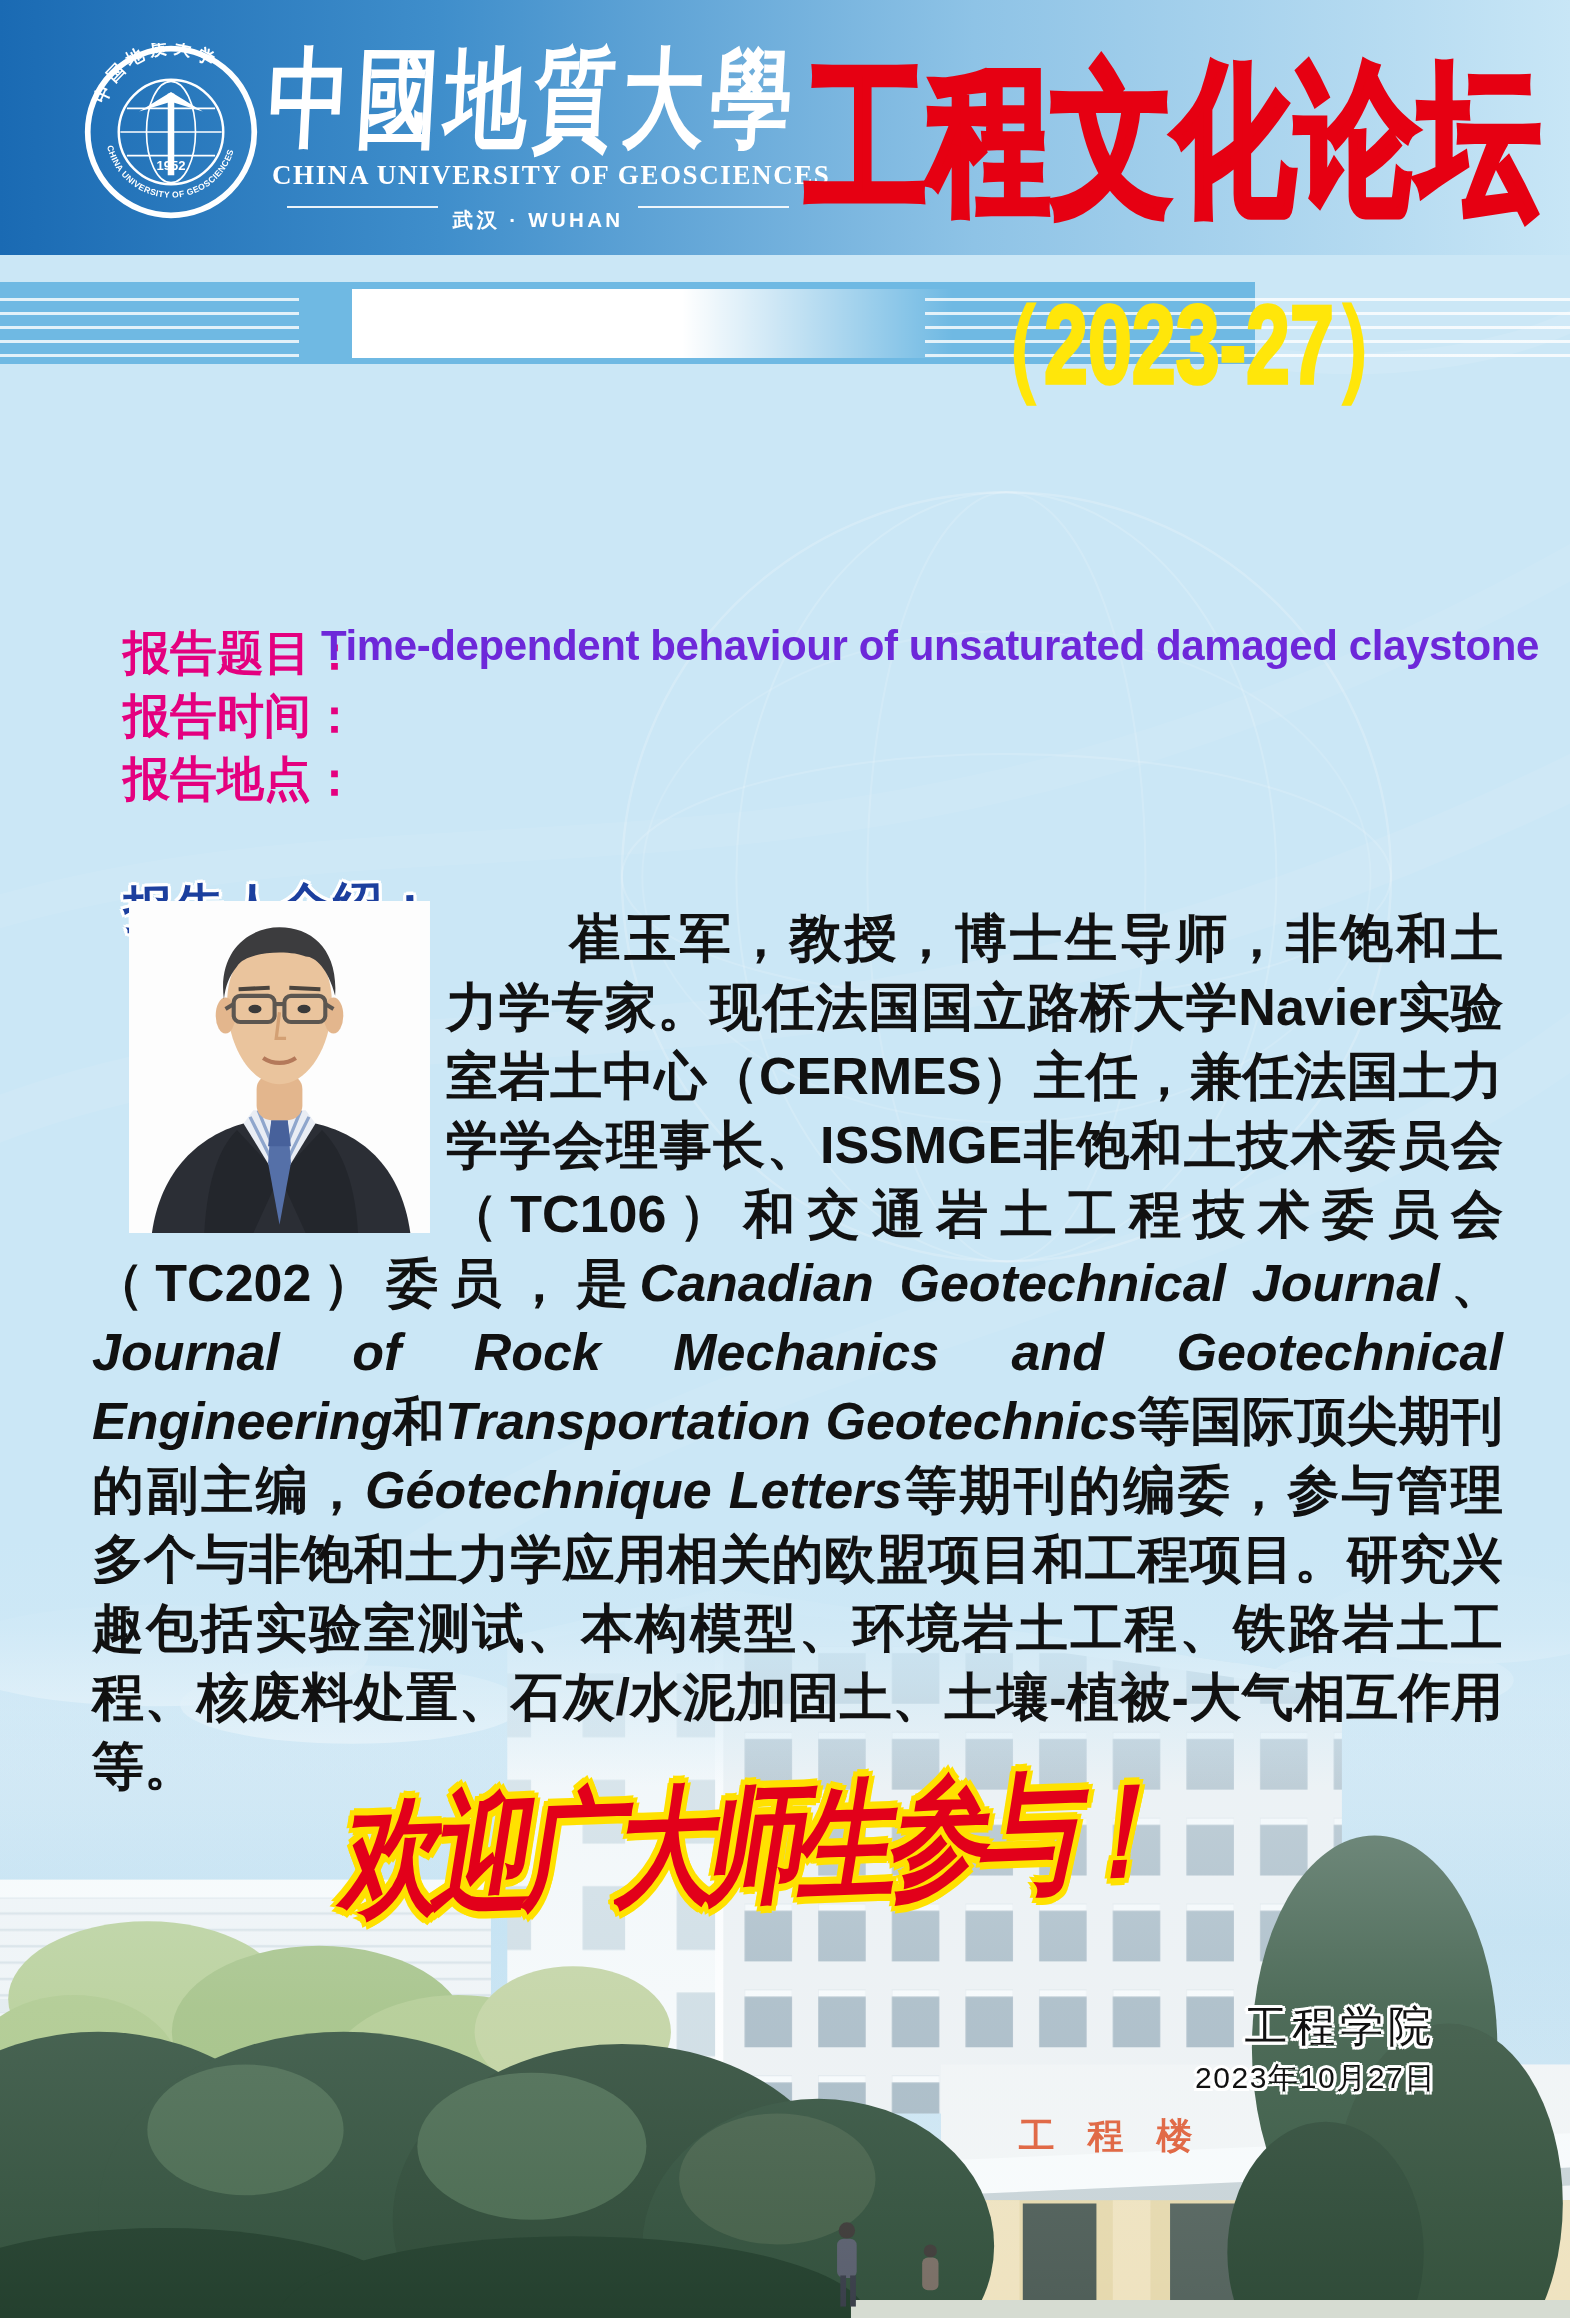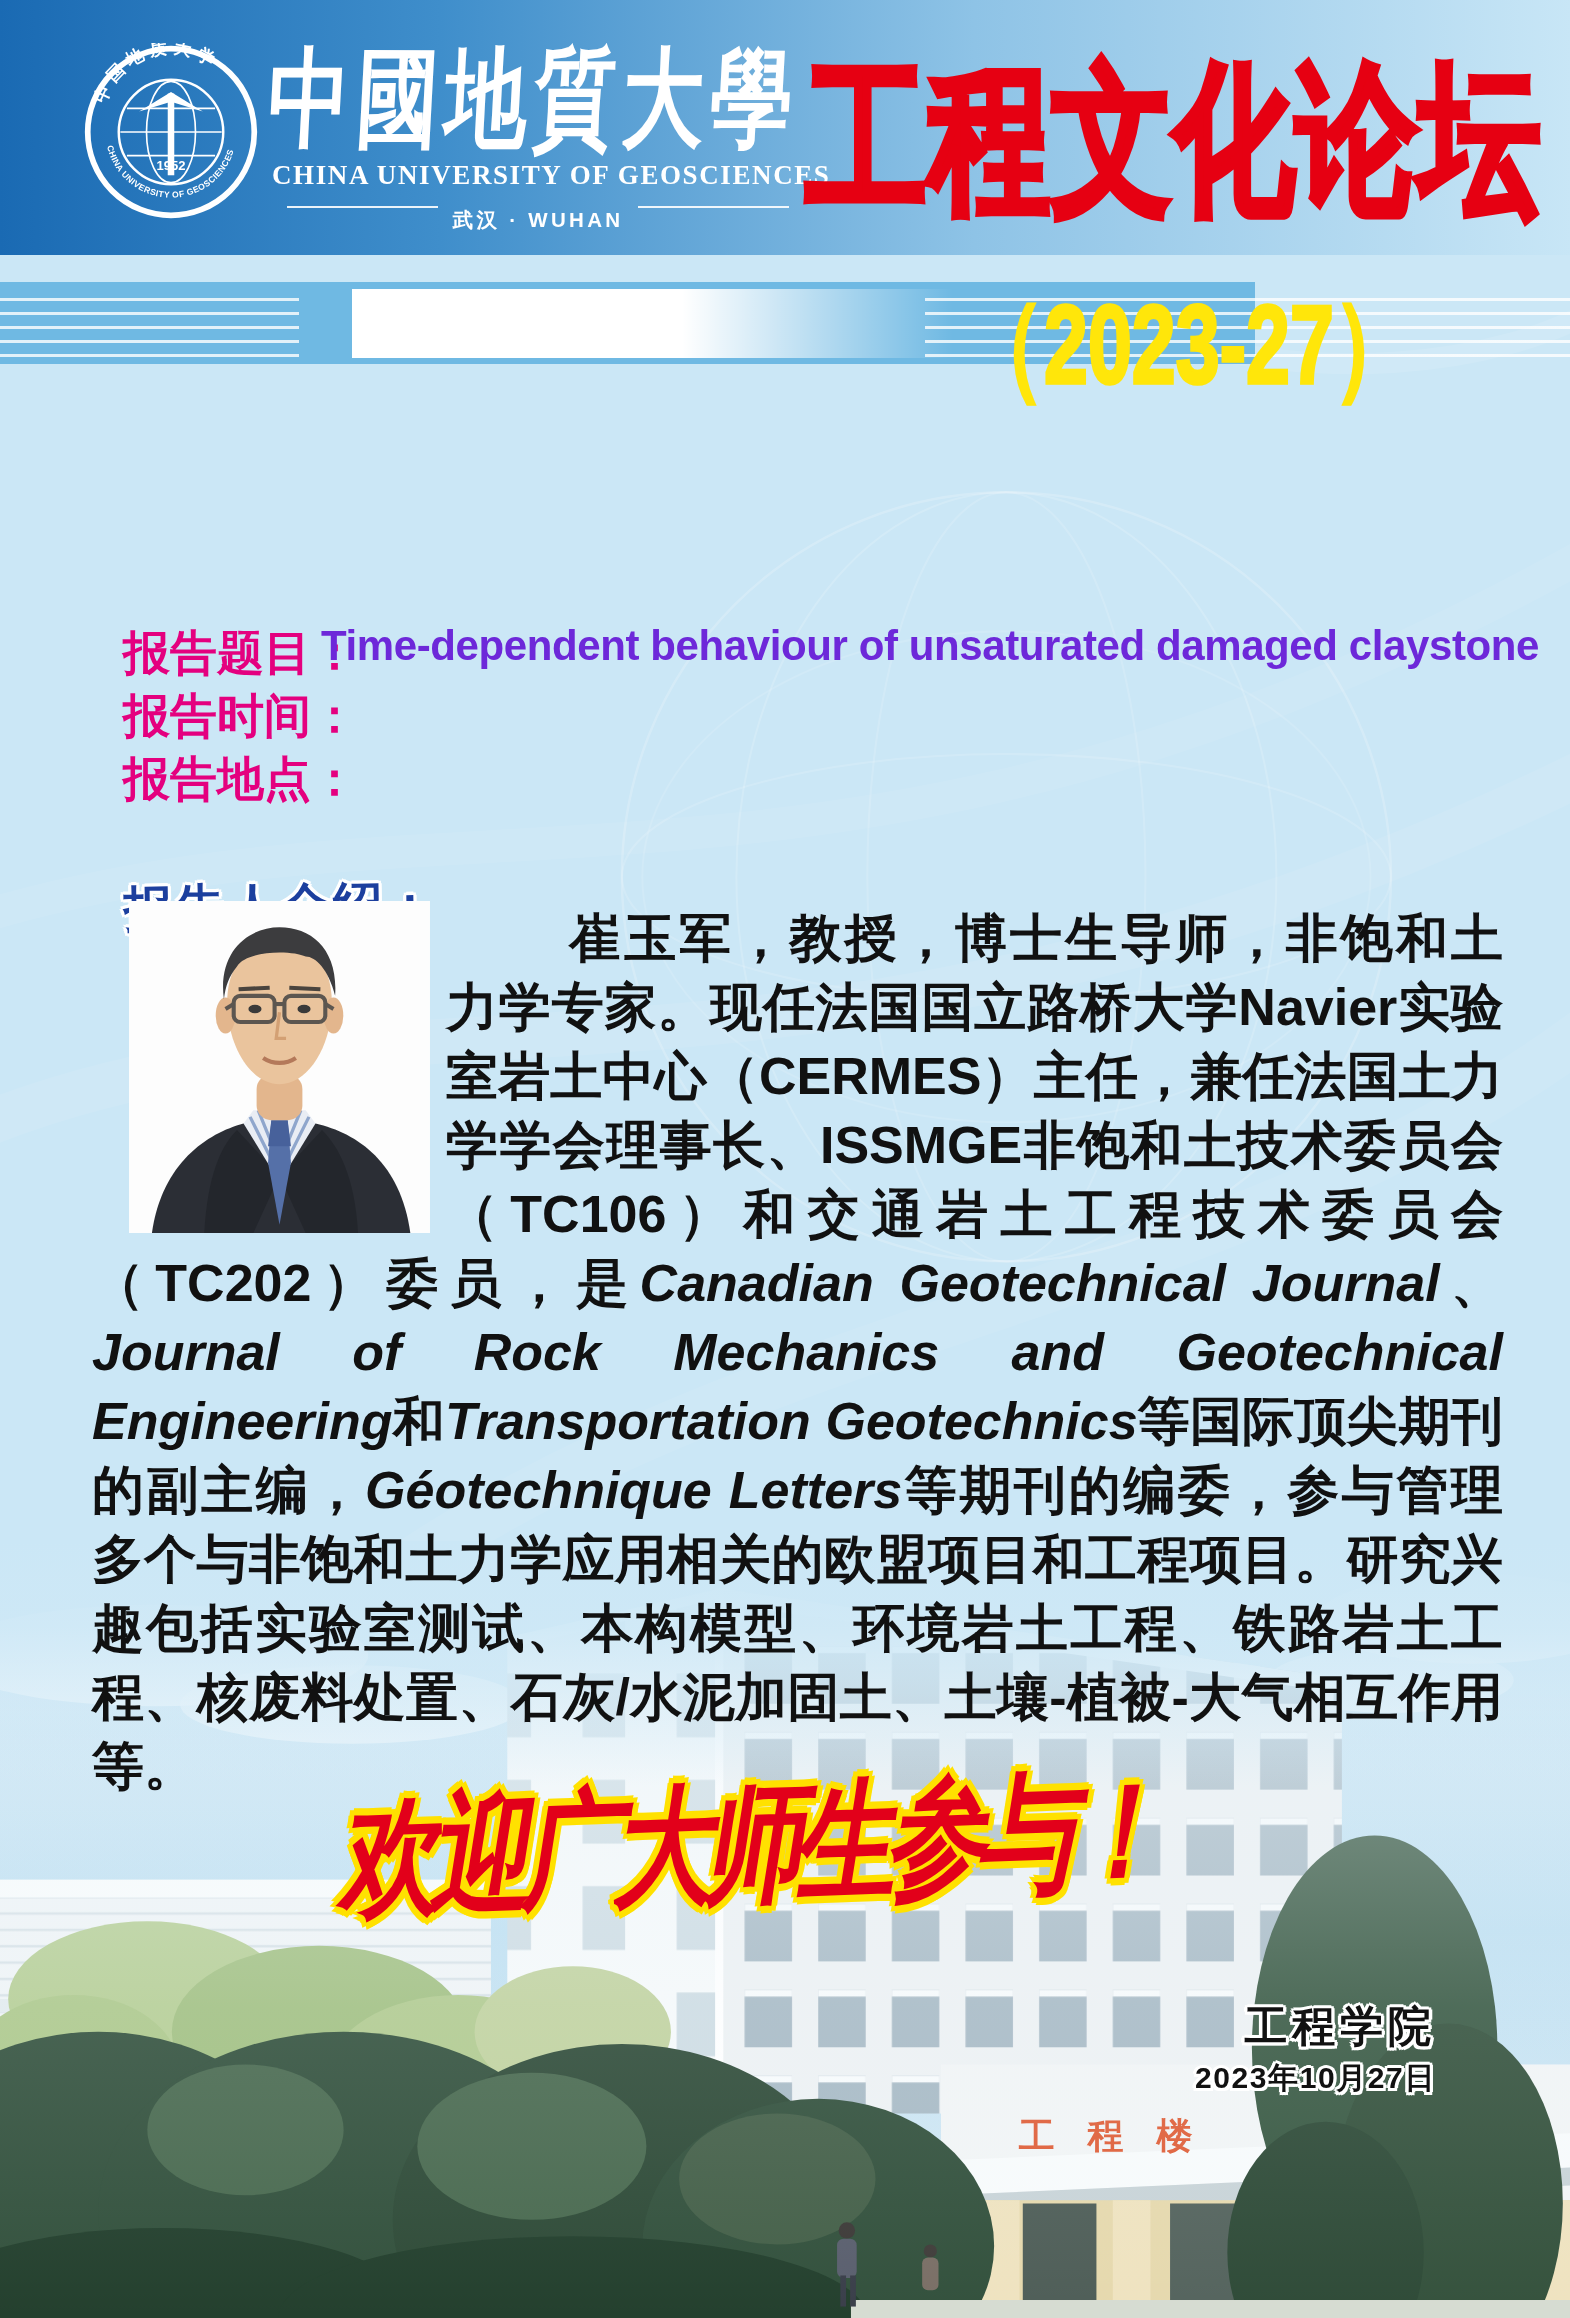--- a/index.html
+++ b/index.html
@@ -94,21 +94,21 @@
   .welcome{
     position:absolute;left:334px;top:1774px;
     color:#e2001a;font-size:101px;font-weight:bold;letter-spacing:-9.8px;white-space:nowrap;
     font-style:italic;
     transform:rotate(-2deg) scaleY(1.28);transform-origin:left top;
     text-shadow:-5.7px 0 0 #ffe100,5.7px 0 0 #ffe100,0 -5.7px 0 #ffe100,0 5.7px 0 #ffe100,
                 -4.1px -4.1px 0 #ffe100,4.1px -4.1px 0 #ffe100,-4.1px 4.1px 0 #ffe100,4.1px 4.1px 0 #ffe100;
   }
   
   .footer-org,.footer-date{
-    position:absolute;right:135px;color:#111;font-weight:bold;text-align:left;white-space:nowrap;
+    position:absolute;right:135px;color:#111;font-weight:normal;text-align:left;white-space:nowrap;
     text-shadow:-3.3px 0 0 #fff,3.3px 0 0 #fff,0 -3.3px 0 #fff,0 3.3px 0 #fff,
                 -2.5px -2.5px 0 #fff,2.5px -2.5px 0 #fff,-2.5px 2.5px 0 #fff,2.5px 2.5px 0 #fff;
   }
   .footer-org{top:1998px;font-size:43px;letter-spacing:4.9px;}
   .footer-date{top:2058px;font-size:30px;letter-spacing:1.6px;}
 </style>
 </head>
 <body>
 
 <div id="poster">

